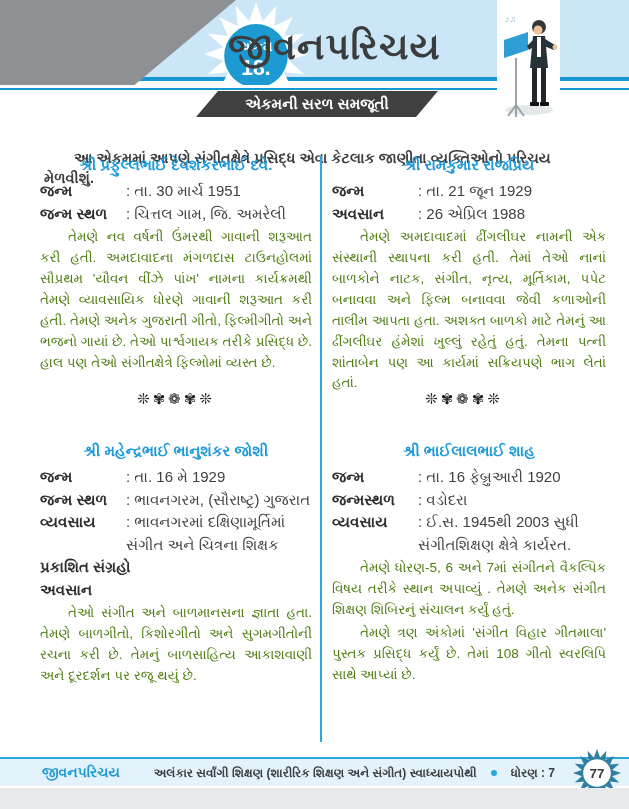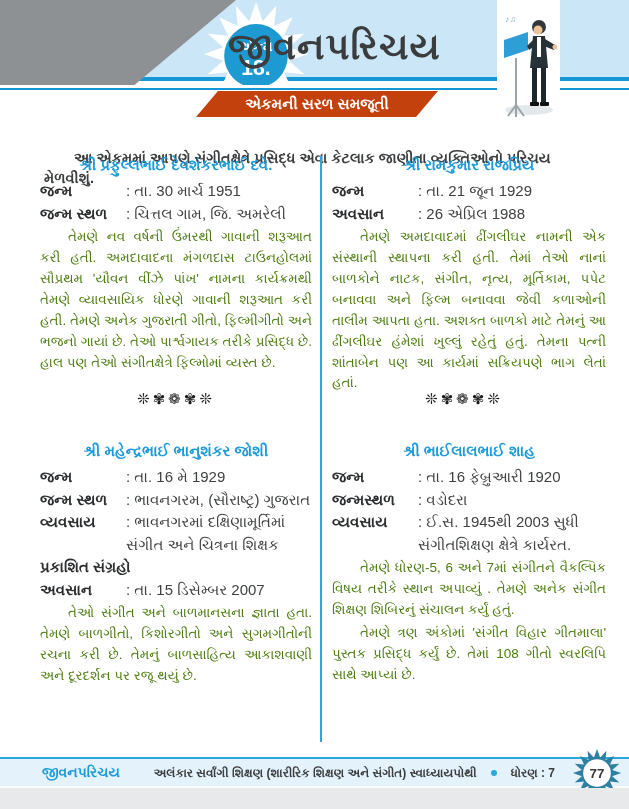--- a/index.html
+++ b/index.html
@@ -34,21 +34,21 @@
     position:absolute; top:26px; left:228px; z-index:4;
     font-size:37px; font-weight:bold; color:#3a3c3e; letter-spacing:1px;
   }
   .illus-strip {
     position:absolute; top:0; left:497px; width:63px; height:128px;
     background:#ffffff; z-index:5;
     display:flex; align-items:flex-start; justify-content:center; padding-top:6px;
   }
   .banner {
     position:absolute; top:91px; left:196px; width:242px; height:26px;
-    background:#c2410c; z-index:6;
+    background:#404040; z-index:6;
     clip-path:polygon(22px 0, 100% 0, calc(100% - 22px) 100%, 0 100%);
     display:flex; align-items:center; justify-content:center;
     color:#ffffff; font-weight:bold; font-size:15px;
   }
 
   
   .intro {
     position:absolute; top:133px; left:44px; width:548px;
     font-size:14.5px; font-weight:600; color:#3c3e40; text-indent:30px;
     line-height:1.4;
@@ -187,21 +187,20 @@
         </div>
         <div class="row">
           <span class="lbl">વ્યવસાય</span>
           <span class="val">: ભાવનગરમાં દક્ષિણામૂર્તિમાં સંગીત અને ચિત્રના શિક્ષક</span>
         </div>
         <div class="row wide">
           <span class="lbl">પ્રકાશિત સંગ્રહો</span>
         </div>
         <div class="row">
           <span class="lbl">અવસાન</span>
-          <span class="val">: તા. 15 ડિસેમ્બર 2007</span>
         </div>
         <p class="para">તેઓ સંગીત અને બાળમાનસના જ્ઞાતા હતા. તેમણે બાળગીતો, કિશોરગીતો અને સુગમગીતોની રચના કરી છે. તેમનું બાળસાહિત્ય આકાશવાણી અને દૂરદર્શન પર રજૂ થયું છે.</p>
       </div>
     </div>
 
     <div class="vdiv"></div>
 
     <div class="col col-right">
       <div class="block1">
         <h3 class="sec-title">શ્રી રામકુમાર રાજપ્રિય</h3>

